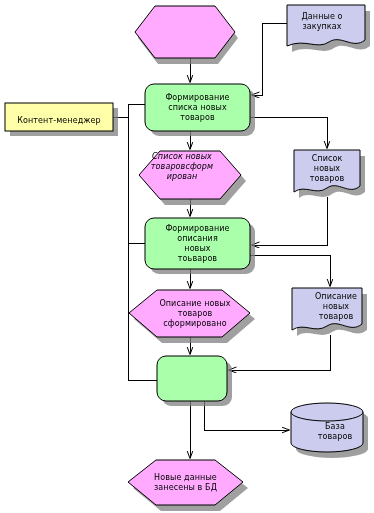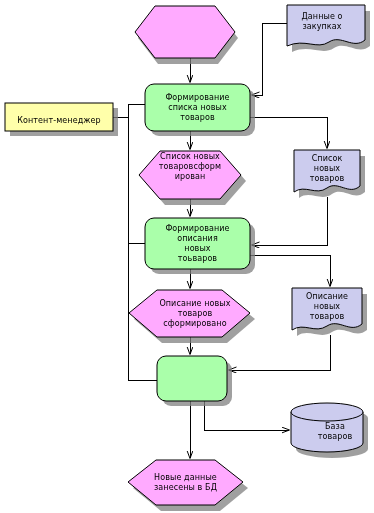--- a/index.html
+++ b/index.html
@@ -120,38 +120,38 @@
 
   <div class="nlabel" style="left:287px;top:5px;width:70px;height:33px;">Данные о
 закупках</div>
 
   <div class="nlabel" style="left:5px;top:103px;width:108px;height:36px;">Контент-менеджер</div>
 
   <div class="nlabel" style="left:145px;top:84px;width:105px;height:47px;">Формирование
 списка новых
 товаров</div>
 
-  <div class="nlabel" style="left:139px;top:151px;width:102px;height:32px;">Список новых
+  <div class="nlabel" style="left:131px;top:151px;width:102px;height:32px;font-style:italic;">Список новых
 товаровсформ
 ирован</div>
 
   <div class="nlabel" style="left:294px;top:150px;width:66px;height:38px;">Список
 новых
 товаров</div>
 
   <div class="nlabel" style="left:145px;top:218px;width:105px;height:51px;">Формирование
 описания
 новых
 тоьваров</div>
 
   <div class="nlabel" style="left:139px;top:290px;width:112px;height:47px;">Описание новых
 товаров
 сформировано</div>
 
-  <div class="nlabel" style="left:292px;top:288px;width:70px;height:38px;">Описание
+  <div class="nlabel" style="left:292px;top:288px;width:70px;height:38px;padding-left:9px;">Описание
 новых
 товаров</div>
 
 
   <div class="nlabel" style="left:291px;top:416px;width:88px;height:32px;">База
 товаров</div>
 
   <div class="nlabel" style="left:128px;top:460px;width:115px;height:45px;text-align:center;">Новые данные
 занесены в БД</div>
 

